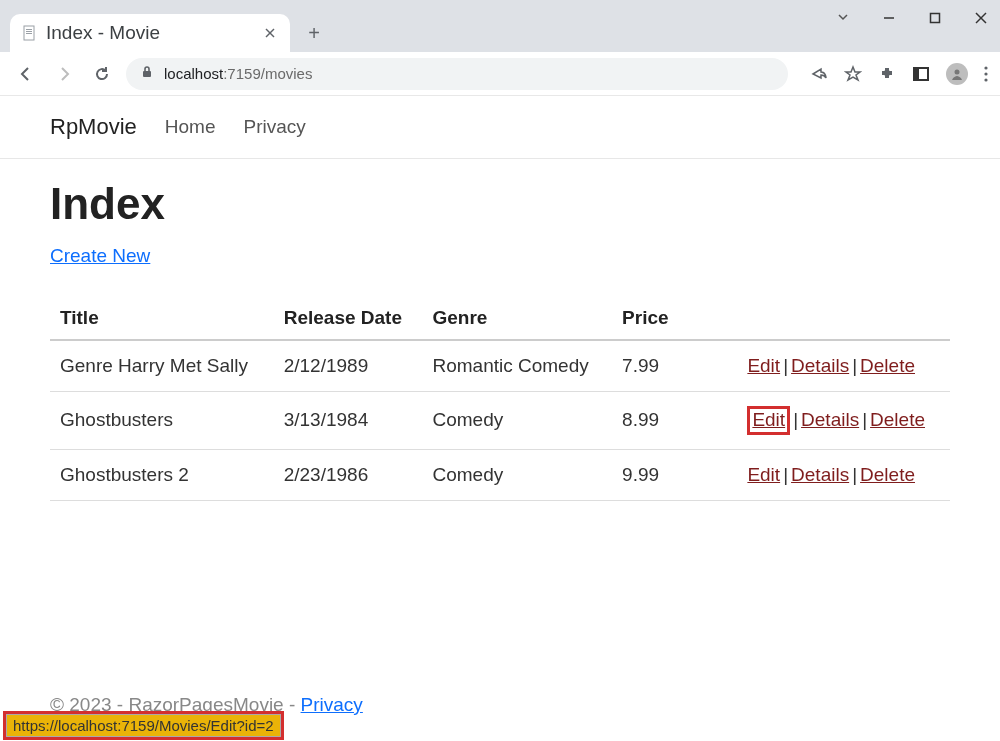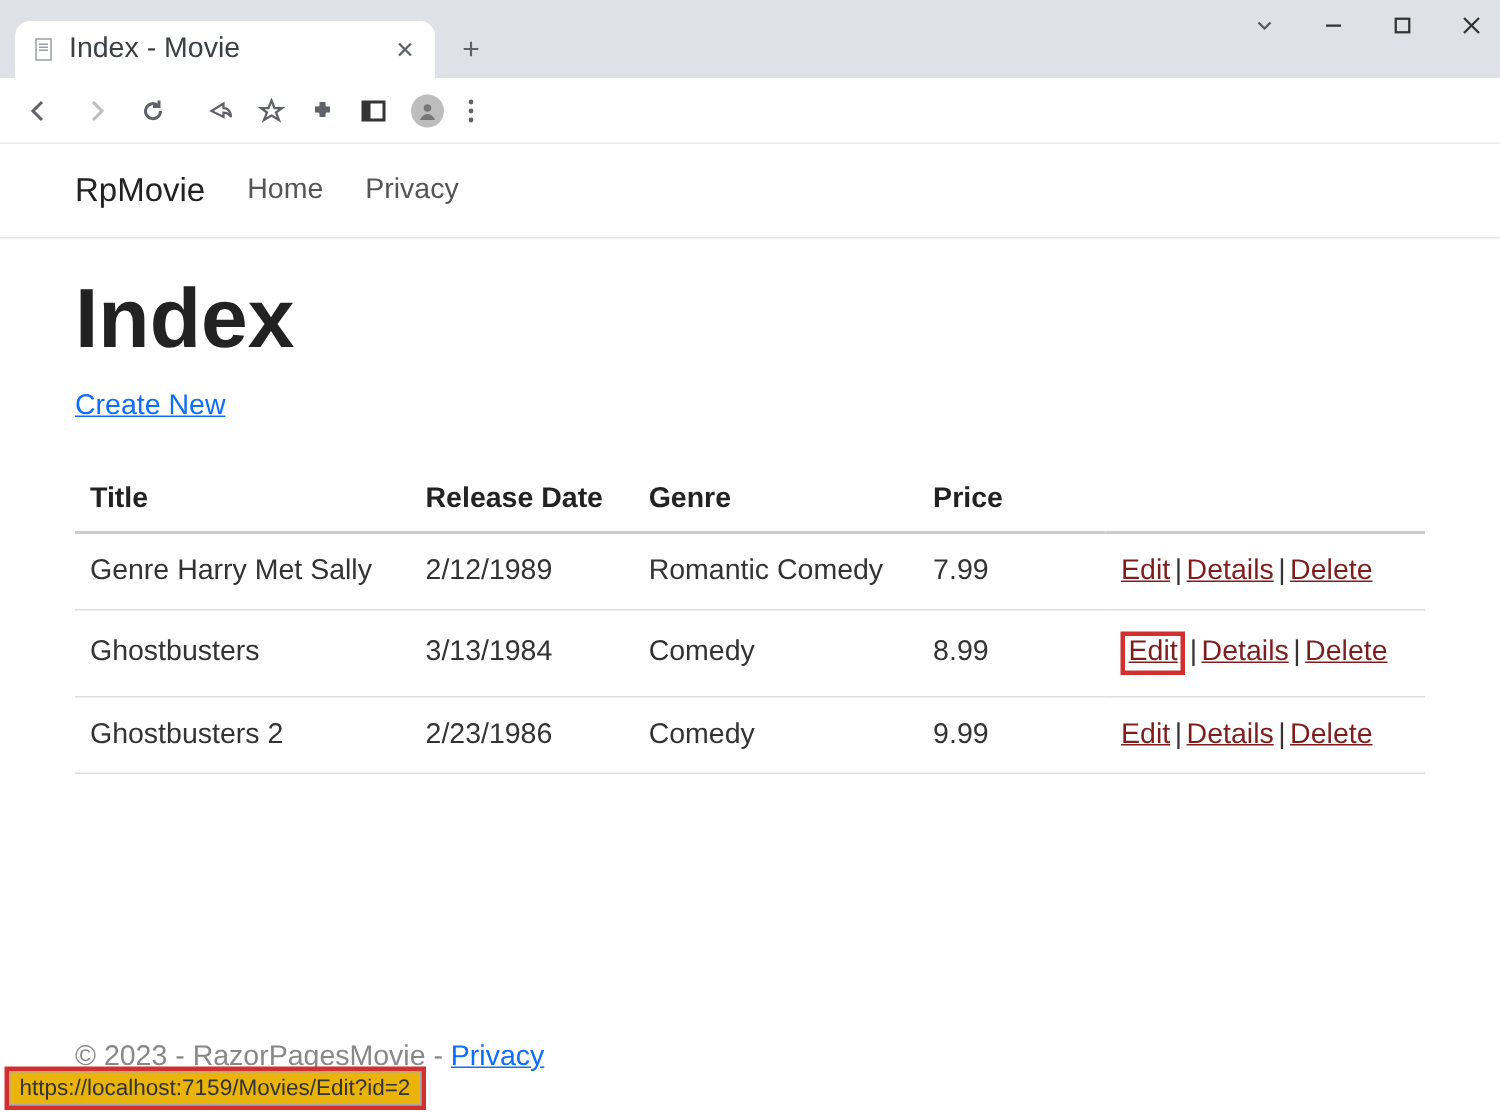--- a/index.html
+++ b/index.html
@@ -151,21 +151,21 @@
       color: #222;
     }
     .nav-link {
       color: #555;
       cursor: pointer;
     }
     .content {
       padding: 20px 50px 0 50px;
     }
     h1 {
-      font-size: 56px;
+      font-size: 44px;
       font-weight: 600;
       color: #222;
       margin-bottom: 16px;
     }
     .create-link {
       color: #0d6efd;
       text-decoration: underline;
       font-size: 19px;
       cursor: pointer;
     }
@@ -281,20 +281,29 @@
     <svg width="18" height="18" viewBox="0 0 18 18">
         <polyline points="7,3 13,9 7,15" fill="none" stroke="#bdbdbd" stroke-width="2"></polyline>
       </svg>
   </span>
   <span class="nav-btn">
     <svg width="18" height="18" viewBox="0 0 18 18">
         <path d="M14 9a5 5 0 1 1-1.5-3.5" fill="none" stroke="#5f6368" stroke-width="2"></path>
         <polyline points="13,2 13,6 9,6" fill="none" stroke="#5f6368" stroke-width="2"></polyline>
       </svg>
   </span>
+  <div class="url-pill">
+    <span class="lock">
+      <svg width="14" height="14" viewBox="0 0 14 14">
+          <rect x="3" y="6" width="8" height="6" rx="1" fill="#5f6368"></rect>
+          <path d="M5 6V4a2 2 0 0 1 4 0v2" fill="none" stroke="#5f6368" stroke-width="1.6"></path>
+        </svg>
+    </span>
+    <span><span class="url-host">localhost</span><span class="url-rest">:7159/movies</span></span>
+  </div>
   <div class="right-icons">
     <span>
         <svg width="18" height="18" viewBox="0 0 18 18">
           <path d="M3 9l8-5v3c5 0 5 6 5 6-1-2-3-3-5-3v3L3 9z" fill="none" stroke="#5f6368" stroke-width="1.5"></path>
         </svg>
       </span>
     <span>
         <svg width="18" height="18" viewBox="0 0 18 18">
           <polygon points="9,2 11,7 16,7 12,10 14,15 9,12 4,15 6,10 2,7 7,7" fill="none" stroke="#5f6368" stroke-width="1.5"></polygon>
         </svg>

